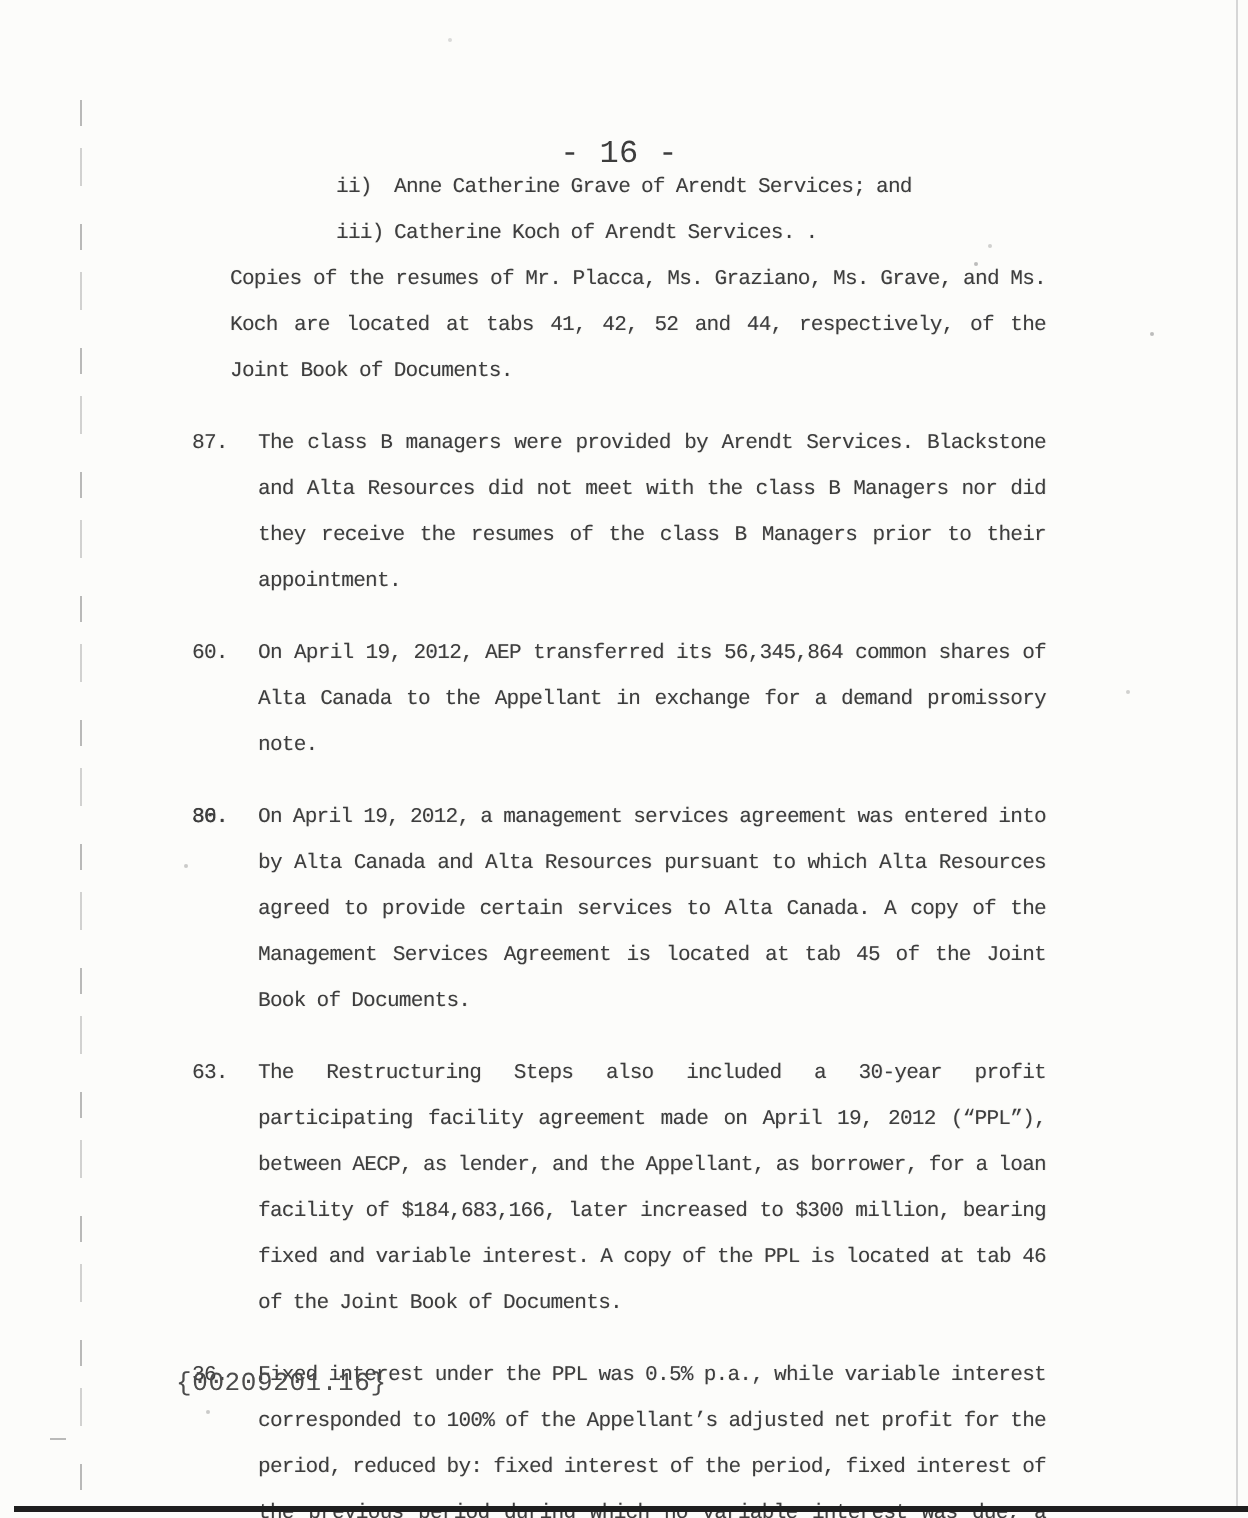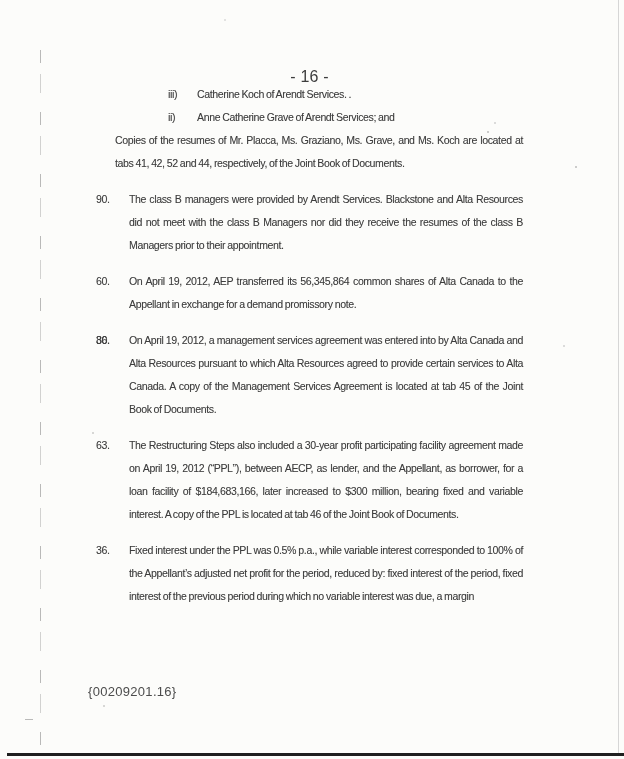--- a/index.html
+++ b/index.html
@@ -1,20 +1,20 @@
 <!DOCTYPE html>
 <html><head>
 <meta charset="utf-8">
 <style>
   html,body { margin:0; padding:0; background:#ffffff; }
   .page {
     position:relative;
     width:624px; height:759px;
     background:#fcfcfa;
-    font-family:Liberation Sans, sans-serif;
+    font-family:Liberation Mono, monospace;
     color:#3d3d3d;
     overflow:hidden;
   }
   .page * { box-sizing:border-box; }
 
   
   .content {
     position:absolute;
     left:96px; top:67px;
     width:427px;
@@ -105,35 +105,35 @@
 <div class="page">
 
   <div class="left-dash-line"></div>
 
   <div class="pageno" style="position:absolute; left:96px; top:67px; width:427px;">- 16 -</div>
 
   <div class="content">
 
     <div class="sublist">
       <div class="subitem">
+        <span class="marker">ii)</span>
+        <span>Anne Catherine Grave of Arendt Services; and</span>
+      </div>
+      <div class="subitem">
         <span class="marker">iii)</span>
         <span>Catherine Koch of Arendt Services. .</span>
-      </div>
-      <div class="subitem">
-        <span class="marker">ii)</span>
-        <span>Anne Catherine Grave of Arendt Services; and</span>
       </div>
     </div>
 
     <div class="para flush">
       <span>Copies of the resumes of Mr. Placca, Ms. Graziano, Ms. Grave, and Ms. Koch are located at tabs 41, 42, 52 and 44, respectively, of the Joint Book of Documents.</span>
     </div>
 
     <div class="para">
-      <span class="pnum">90.</span>
+      <span class="pnum">87.</span>
       <span>The class B managers were provided by Arendt Services. Blackstone and Alta Resources did not meet with the class B Managers nor did they receive the resumes of the class B Managers prior to their appointment.</span>
     </div>
 
     <div class="para">
       <span class="pnum">60.</span>
       <span>On April 19, 2012, AEP transferred its 56,345,864 common shares of Alta Canada to the Appellant in exchange for a demand promissory note.</span>
     </div>
 
     <div class="para">
       <span class="pnum">36.</span>

